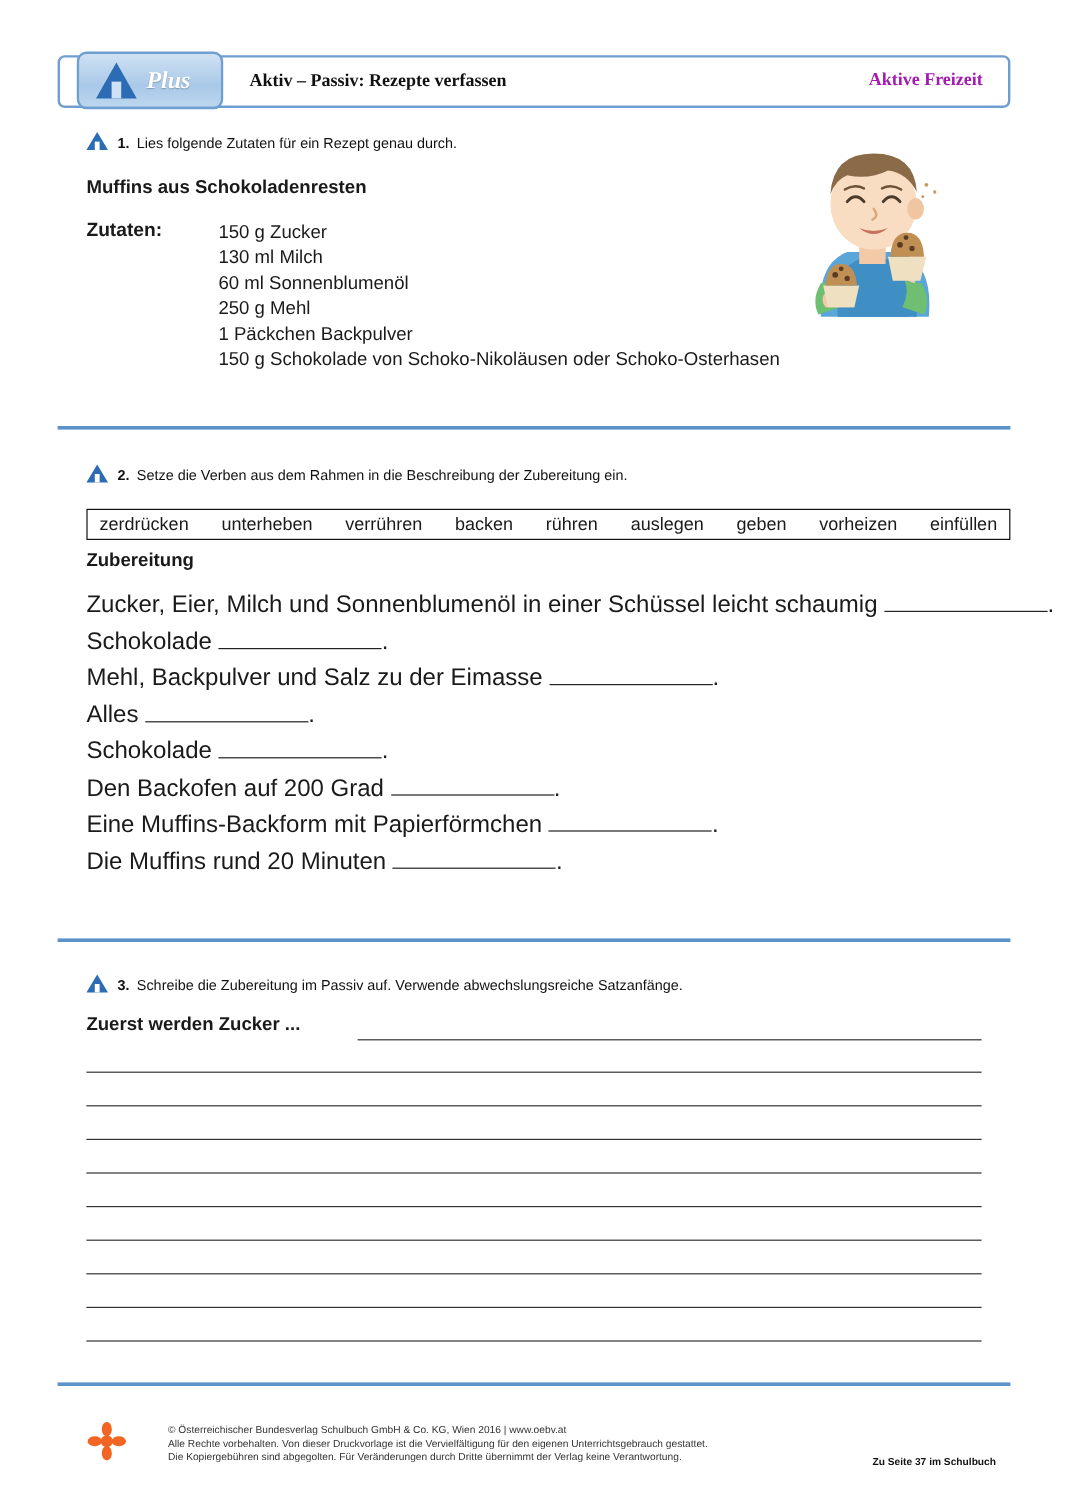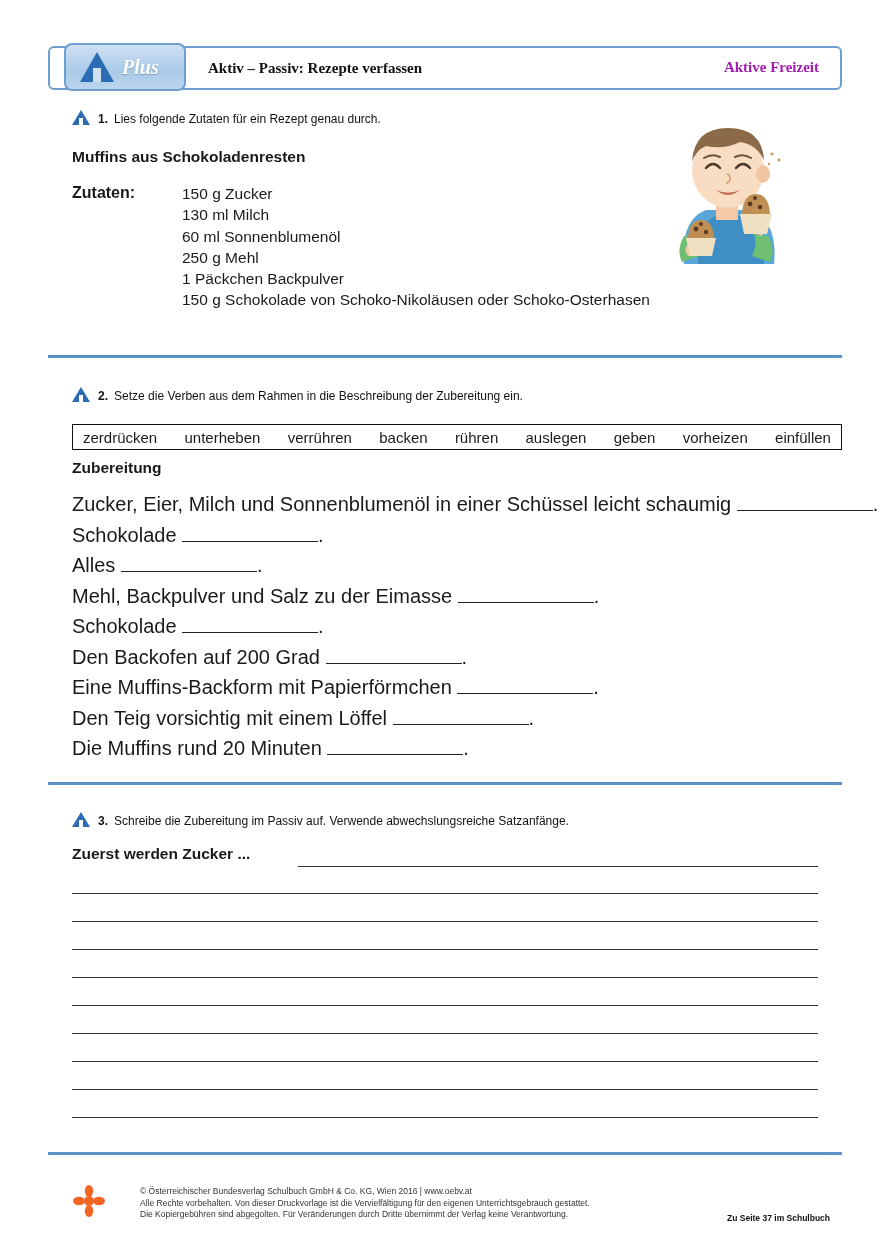--- a/index.html
+++ b/index.html
@@ -362,41 +362,37 @@
   <div class="s2-lines">
     <div>
       <span>Zucker, Eier, Milch und Sonnenblumenöl in einer Schüssel leicht schaumig</span>
       <span class="blank" style="width:136px;"></span><span>.</span>
     </div>
     <div>
       <span>Schokolade</span>
       <span class="blank" style="width:136px;"></span><span>.</span>
     </div>
     <div>
+      <span>Mehl, Backpulver und Salz zu der Eimasse</span>
+      <span class="blank" style="width:136px;"></span><span>.</span>
+    </div>
+    <div>
       <span>Alles</span>
       <span class="blank" style="width:136px;"></span><span>.</span>
     </div>
     <div>
-      <span>Mehl, Backpulver und Salz zu der Eimasse</span>
-      <span class="blank" style="width:136px;"></span><span>.</span>
-    </div>
-    <div>
       <span>Schokolade</span>
       <span class="blank" style="width:136px;"></span><span>.</span>
     </div>
     <div>
       <span>Den Backofen auf 200 Grad</span>
       <span class="blank" style="width:136px;"></span><span>.</span>
     </div>
     <div>
       <span>Eine Muffins-Backform mit Papierförmchen</span>
-      <span class="blank" style="width:136px;"></span><span>.</span>
-    </div>
-    <div>
-      <span>Den Teig vorsichtig mit einem Löffel</span>
       <span class="blank" style="width:136px;"></span><span>.</span>
     </div>
     <div>
       <span>Die Muffins rund 20 Minuten</span>
       <span class="blank" style="width:136px;"></span><span>.</span>
     </div>
   </div>
 
   <div class="rule" style="top:782px;"></div>
 

